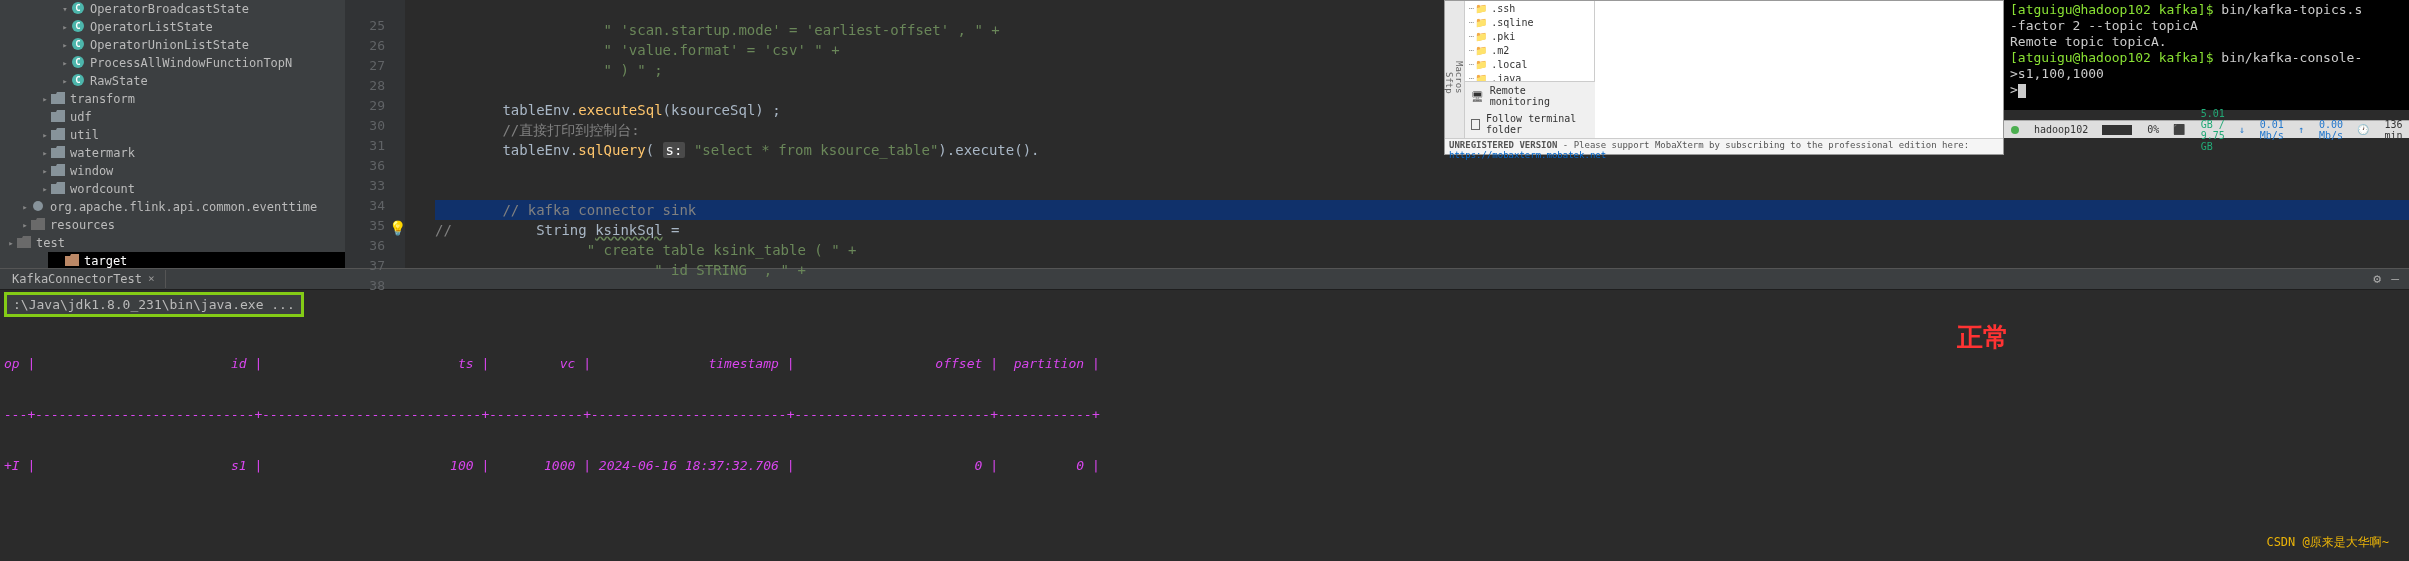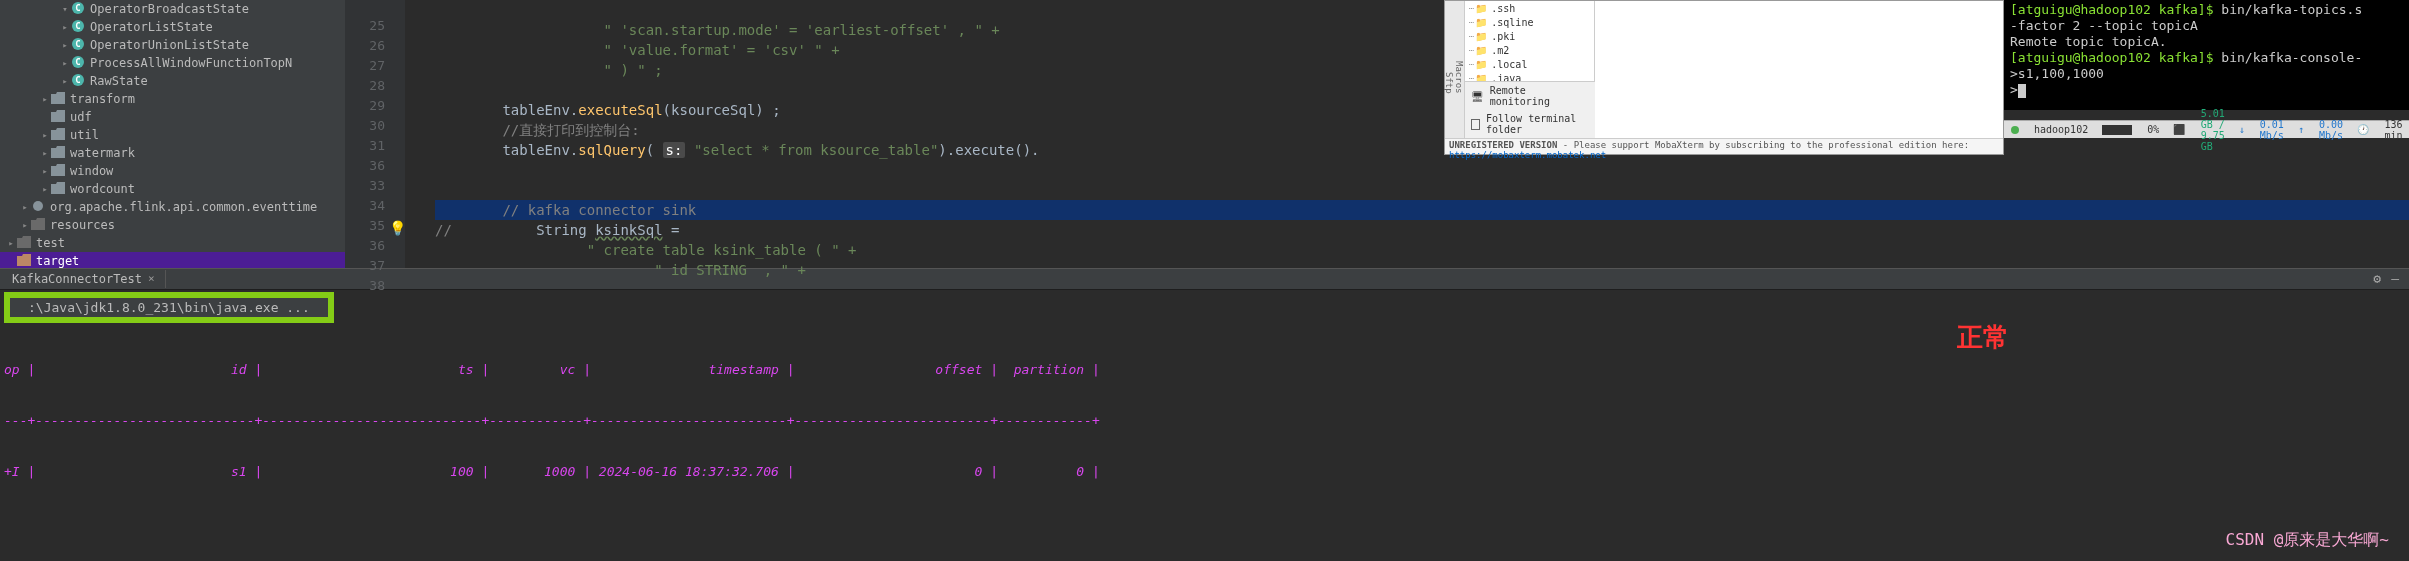--- a/index.html
+++ b/index.html
@@ -26,21 +26,21 @@
     }
     .tree-item {
       display: flex;
       align-items: center;
       padding: 1px 0;
       white-space: nowrap;
       height: 18px;
     }
     .tree-item .chevron { width: 10px; text-align: center; color: #888; font-size: 9px; }
     .tree-item .icon { width: 16px; text-align: center; margin-right: 4px; }
-    .highlight-target { background: #4c1d95; color: #fff; }
+    .highlight-target { background: #000000; color: #fff; margin-left: 48px; }
     
     
     .editor-panel {
       flex: 1;
       background: #2b2b2b;
       display: flex;
       position: relative;
     }
     .gutter {
       width: 60px;
@@ -214,23 +214,23 @@
       background: #2b2b2b;
       flex: 1;
       color: #bbb;
       font-family: 'Consolas', monospace;
       font-size: 13px;
       padding: 2px 4px;
       position: relative;
     }
     .console-cmd {
       background: #3c3f41;
-      padding: 2px 18px;
+      padding: 2px 6px;
       margin-bottom: 4px;
-      border: 6px solid #84cc16;
+      border: 3px solid #84cc16;
       display: inline-block;
     }
     .console-table {
       font-family: monospace;
       white-space: pre;
       color: #d946ef;
       font-size: 13px;
       line-height: 17px;
       font-style: italic;
     }
@@ -239,22 +239,22 @@
       right: 400px;
       top: 30px;
       color: #ff3333;
       font-size: 26px;
       font-weight: bold;
     }
     .watermark {
       position: absolute;
       right: 20px;
       bottom: 10px;
-      color: #f9a8d4;
-      font-size: 16px;
+      color: #eab308;
+      font-size: 12px;
     }
     svg.folder-svg { width: 14px; height: 12px; }
     svg.class-svg { width: 14px; height: 14px; }
   </style>
 </head>
 <body>
 
 <div class="container">
   <div class="main-row">
 

